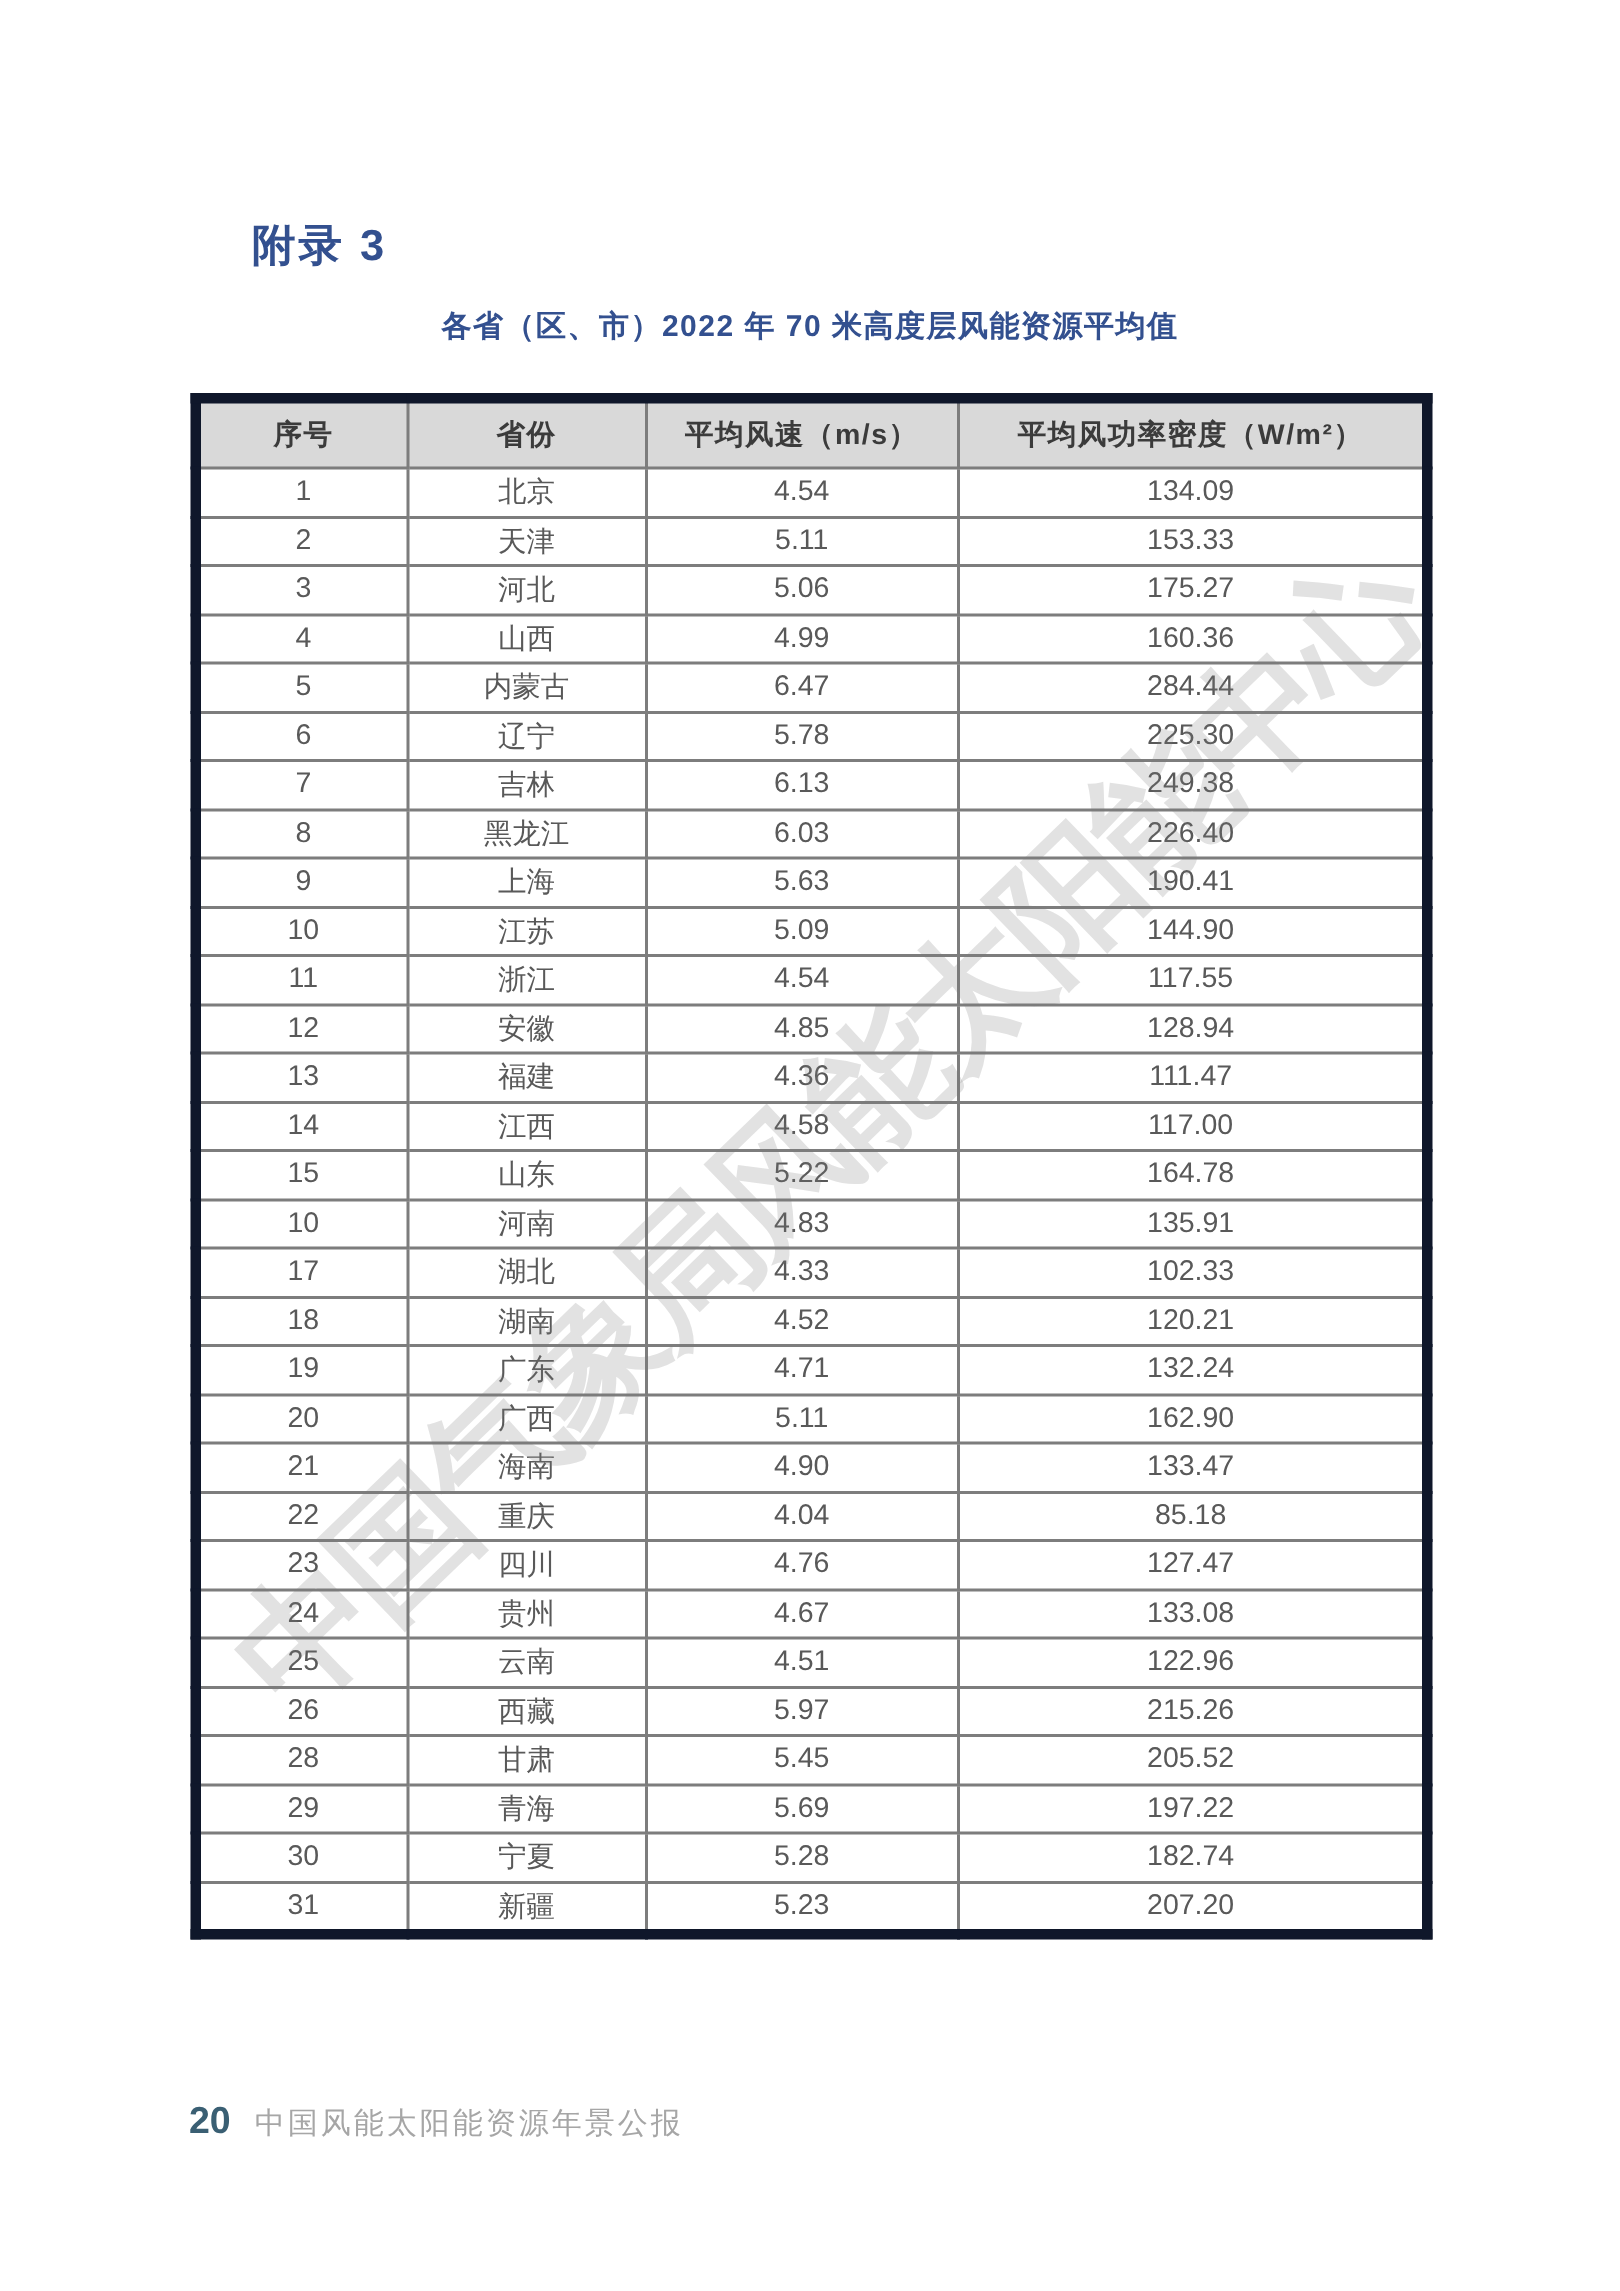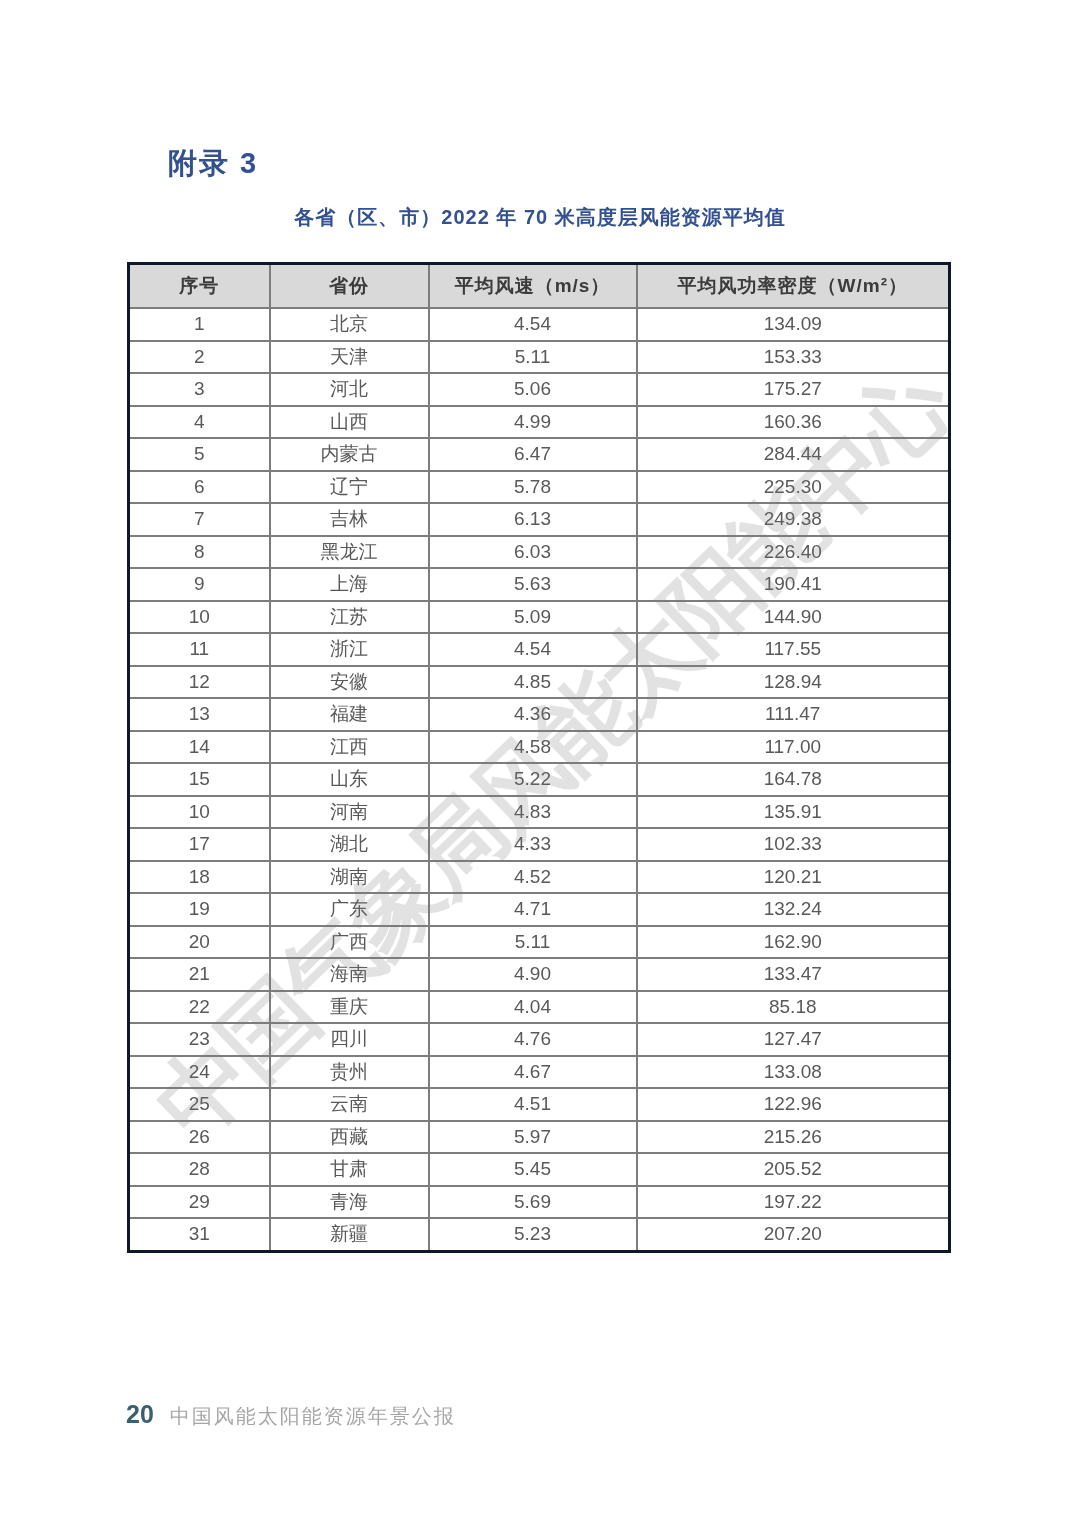--- a/index.html
+++ b/index.html
@@ -38,21 +38,21 @@
   .table-wrap {
     position: absolute;
     left: 127px;
     top: 262px;
     width: 821px;
   }
   table.data-table {
     width: 100%;
     border-collapse: collapse;
     table-layout: fixed;
-    border: 3px solid #0f172a;
+    border: 7px solid #0f172a;
   }
   table.data-table col.c1 { width: 141px; }
   table.data-table col.c2 { width: 159px; }
   table.data-table col.c3 { width: 208px; }
   table.data-table col.c4 { width: 313px; }
   table.data-table th {
     height: 40px;
     background: #d9d9d9;
     border: 2px solid #7d7d7d;
     font-size: 19px;
@@ -290,20 +290,26 @@
             <td>5.45</td>
             <td>205.52</td>
           </tr>
           <tr>
             <td>29</td>
             <td>青海</td>
             <td>5.69</td>
             <td>197.22</td>
           </tr>
           <tr>
+            <td>30</td>
+            <td>宁夏</td>
+            <td>5.28</td>
+            <td>182.74</td>
+          </tr>
+          <tr>
             <td>31</td>
             <td>新疆</td>
             <td>5.23</td>
             <td>207.20</td>
           </tr>
         </tbody>
     </table>
   </div>
 
   <div class="watermark">中国气象局风能太阳能中心</div>

